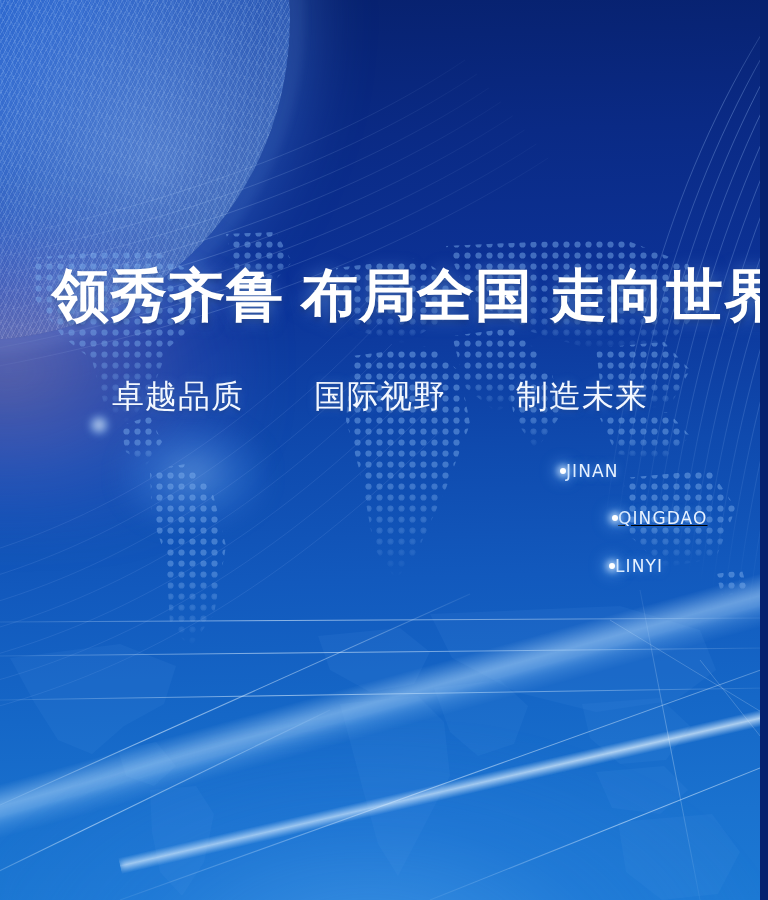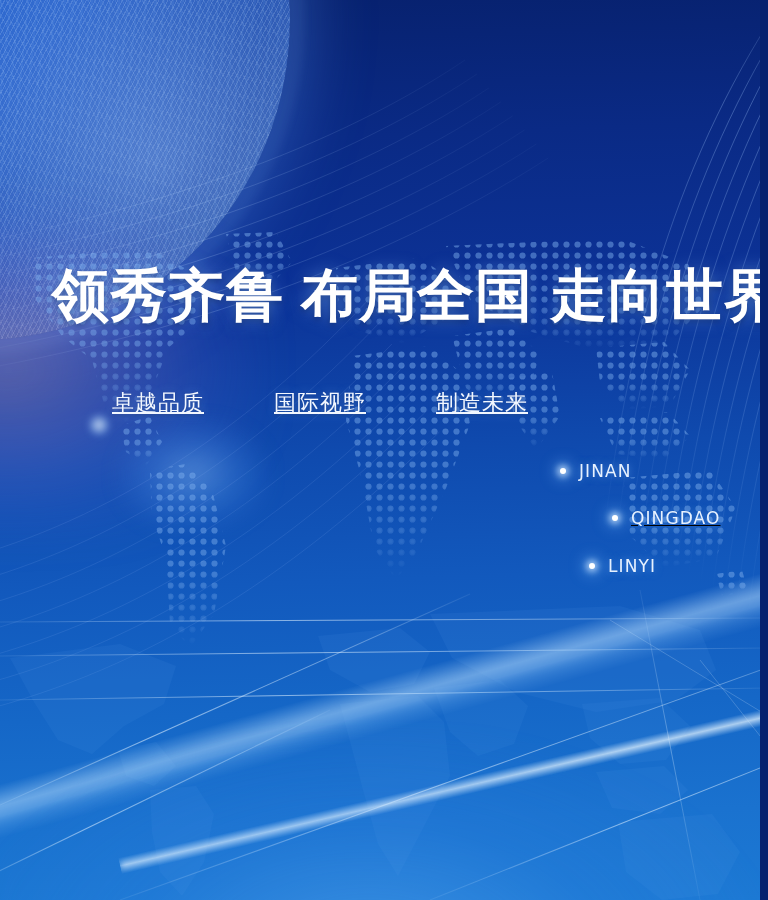--- a/index.html
+++ b/index.html
@@ -119,57 +119,55 @@
     font-weight:700;
     font-size:57px;
     line-height:1;
     letter-spacing:1px;
     color:#ffffff;
     white-space:nowrap;
     text-shadow:0 0 16px rgba(130,185,255,.50), 0 2px 6px rgba(4,20,70,.55);
   }
   .headline .gapw{display:inline-block;width:17px;}
   .subline{
-    position:absolute;left:112px;top:392px;
+    position:absolute;left:112px;top:380px;
     font-family:"DejaVu Sans","Liberation Sans",sans-serif;
     font-weight:400;
-    font-size:22px;
+    font-size:32px;
     line-height:1;
     letter-spacing:1px;
     color:#f2f7ff;
     white-space:nowrap;
     text-shadow:0 0 10px rgba(120,180,255,.45), 0 1px 4px rgba(4,20,70,.45);
-    text-decoration:underline;
   }
   .subline .gapw{display:inline-block;width:70px;}
 
   
   .city{
     position:absolute;
     display:flex;align-items:center;
     white-space:nowrap;
   }
   .city .dot{
     position:relative;
     width:6px;height:6px;border-radius:50%;
     background:#ffffff;
     box-shadow:0 0 6px 3px rgba(200,228,255,.75), 0 0 14px 7px rgba(120,185,255,.35);
     flex:0 0 auto;
   }
   .city .cname{
-    margin-left:13px;
     font-family:"DejaVu Sans","Liberation Sans",sans-serif;
     font-size:17px;
     letter-spacing:1.1px;
     color:#e8f2ff;
     text-shadow:0 0 8px rgba(130,190,255,.55);
   }
   #city-jinan{left:560px;top:461px;}
   #city-qingdao{left:612px;top:508px;text-decoration:underline;}
-  #city-linyi{left:589px;top:556px;}
+  #city-linyi{left:609px;top:556px;}
 </style>
 </head>
 <body>
 
 <div id="banner">
 
   <div class="layer">
 
     <div class="globe-wrap">
       <div class="globe-body"></div>

